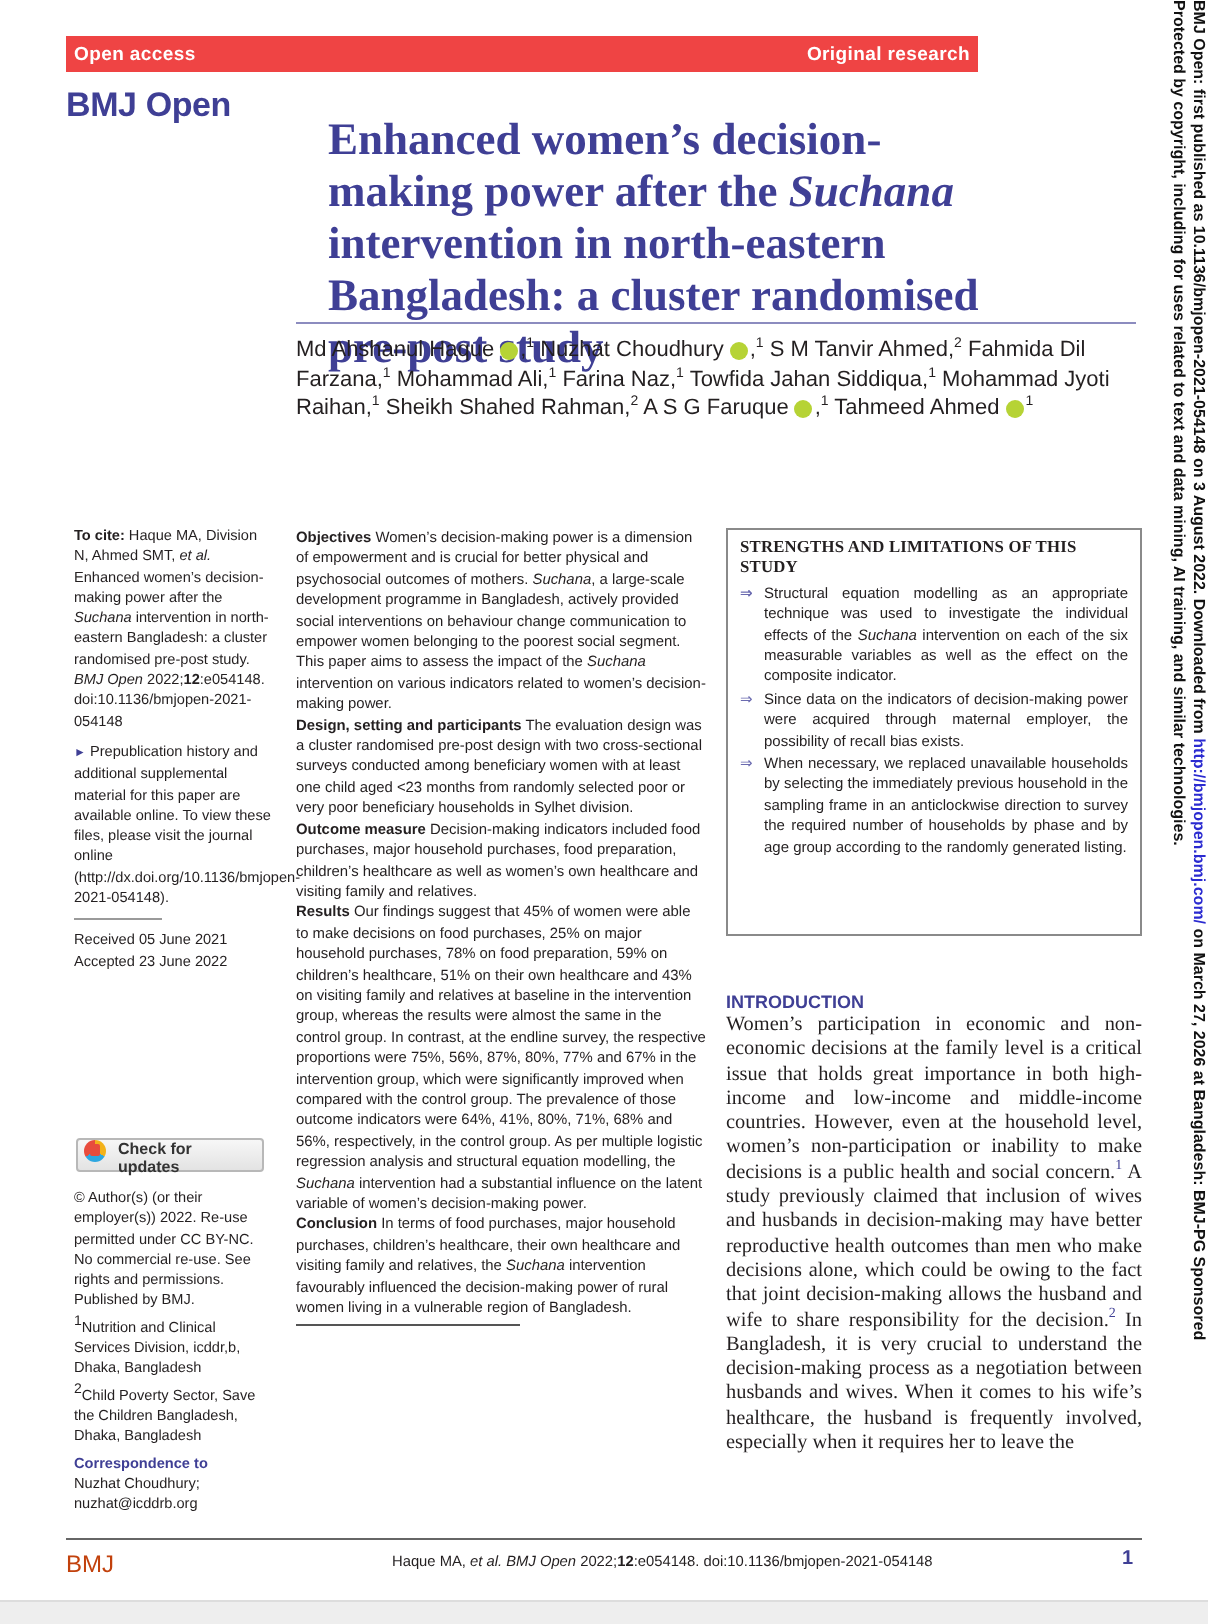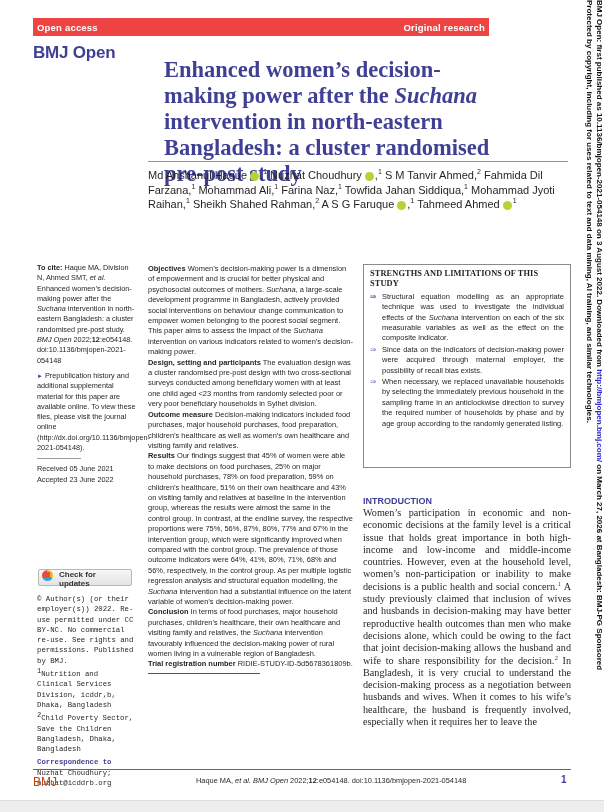--- a/index.html
+++ b/index.html
@@ -13,21 +13,21 @@
   .authors { position:absolute; left:148px; top:168px; width:410px; font-size:11px; line-height:14.5px; }
   .orcid { display:inline-block; width:9px; height:9px; border-radius:50%; background:#b6d335; vertical-align:middle; margin:0 1px 0 3px; }
   sup { font-size:7px; line-height:0; }
   .sidebar { position:absolute; left:37px; top:263px; width:100px; font-family:"Liberation Sans Narrow","Liberation Sans", sans-serif; font-size:7.3px; line-height:10.3px; color:#231f20; }
   .sidebar p { margin:0 0 5px 0; }
   .sidebar .short-rule { width:44px; height:1px; background:#9a9a9a; margin:4px 0 5px 0; }
   .tri { color:#3f3f95; font-size:6px; }
   .check-updates { position:absolute; left:38px; top:569px; width:94px; height:17px; border:1px solid #b8b8b8; border-radius:2px; background:linear-gradient(#f7f7f7,#e3e3e3); display:flex; align-items:flex-start; gap:6px; padding:0 3px; box-sizing:border-box; font-size:8px; font-weight:bold; color:#333; }
   .cu-icon { width:11px; height:11px; border-radius:50%; background:conic-gradient(#f3b21a 0 33%, #2ea7e0 0 66%, #e84c3d 0); position:relative; flex:none; }
   .cu-icon::after { content:""; position:absolute; left:3px; top:2px; width:5px; height:6px; background:#e84c3d; border-radius:1px; }
-  .sidebar-lower { position:absolute; left:37px; top:594px; width:100px; font-family:Liberation Mono, monospace; font-size:7.3px; line-height:10.3px; }
+  .sidebar-lower { position:absolute; left:37px; top:594px; width:100px; font-family:Liberation Sans, sans-serif; font-size:7.3px; line-height:10.3px; }
   .sidebar-lower p { margin:0 0 3px 0; }
   .corr-label { color:#3f3f95; font-weight:bold; }
   .abstract { position:absolute; left:148px; top:264px; width:205px; font-family:"Liberation Sans Narrow","Liberation Sans", sans-serif; font-size:7.45px; line-height:10.4px; }
   .abstract h2 { margin:0 0 1px 0; font-size:9px; color:#3f3f95; font-weight:bold; letter-spacing:0.1px; }
   .abstract p { margin:0; }
   .abstract b { font-weight:bold; }
   .abstract .rule { width:112px; height:1px; background:#555; margin-top:3px; }
   .slbox { position:absolute; left:363px; top:264px; width:208px; height:204px; border:1px solid #8a8a8a; box-sizing:border-box; padding:4px 6px; font-family:"Liberation Sans Narrow","Liberation Sans", sans-serif; font-size:7.5px; line-height:10.4px; }
   .slbox h3 { margin:0 0 2px 0; font-size:8.4px; font-weight:bold; letter-spacing:0.1px;font-family:Liberation Serif, serif; }
   .slbox ul { list-style:none; margin:0; padding:0; }
@@ -82,21 +82,20 @@
   <div>Nuzhat Choudhury;</div>
   <div>nuzhat@icddrb.org</div>
 </div>
 
 <div class="abstract">
   <p><b>Objectives</b><span>  Women’s decision-making power is a dimension of empowerment and is crucial for better physical and psychosocial outcomes of mothers. </span><em>Suchana</em><span>, a large-scale development programme in Bangladesh, actively provided social interventions on behaviour change communication to empower women belonging to the poorest social segment. This paper aims to assess the impact of the </span><em>Suchana</em><span> intervention on various indicators related to women’s decision-making power.</span></p>
   <p><b>Design, setting and participants</b><span>  The evaluation design was a cluster randomised pre-post design with two cross-sectional surveys conducted among beneficiary women with at least one child aged &lt;23 months from randomly selected poor or very poor beneficiary households in Sylhet division.</span></p>
   <p><b>Outcome measure</b><span>  Decision-making indicators included food purchases, major household purchases, food preparation, children’s healthcare as well as women’s own healthcare and visiting family and relatives.</span></p>
   <p><b>Results</b><span>  Our findings suggest that 45% of women were able to make decisions on food purchases, 25% on major household purchases, 78% on food preparation, 59% on children’s healthcare, 51% on their own healthcare and 43% on visiting family and relatives at baseline in the intervention group, whereas the results were almost the same in the control group. In contrast, at the endline survey, the respective proportions were 75%, 56%, 87%, 80%, 77% and 67% in the intervention group, which were significantly improved when compared with the control group. The prevalence of those outcome indicators were 64%, 41%, 80%, 71%, 68% and 56%, respectively, in the control group. As per multiple logistic regression analysis and structural equation modelling, the </span><em>Suchana</em><span> intervention had a substantial influence on the latent variable of women’s decision-making power.</span></p>
   <p><b>Conclusion</b><span>  In terms of food purchases, major household purchases, children’s healthcare, their own healthcare and visiting family and relatives, the </span><em>Suchana</em><span> intervention favourably influenced the decision-making power of rural women living in a vulnerable region of Bangladesh.</span></p>
-  <p><b>Trial registration number</b><span>  RIDIE-STUDY-ID-5d5678361809b.</span></p>
   <div class="rule"></div>
 </div>
 
 <div class="slbox">
   <h3>STRENGTHS AND LIMITATIONS OF THIS STUDY</h3>
   <ul>
     <li><span class="arrow">⇒</span></li>
     <li><span class="arrow">⇒</span><span>Structural equation modelling as an appropriate technique was used to investigate the individual effects of the </span><em>Suchana</em><span> intervention on each of the six measurable variables as well as the effect on the composite indicator.</span></li>
     <li><span class="arrow">⇒</span><span>Since data on the indicators of decision-making power were acquired through maternal employer, the possibility of recall bias exists.</span></li>
     <li><span class="arrow">⇒</span><span>When necessary, we replaced unavailable households by selecting the immediately previous household in the sampling frame in an anticlockwise direction to survey the required number of households by phase and by age group according to the randomly generated listing.</span></li>

